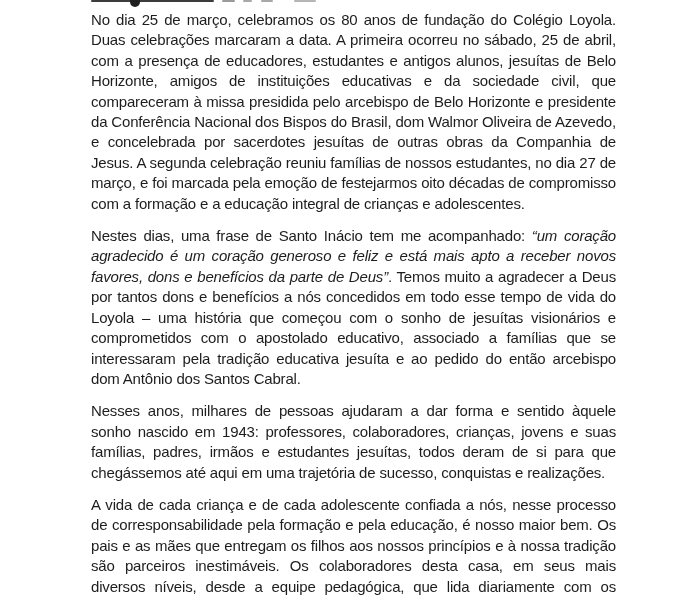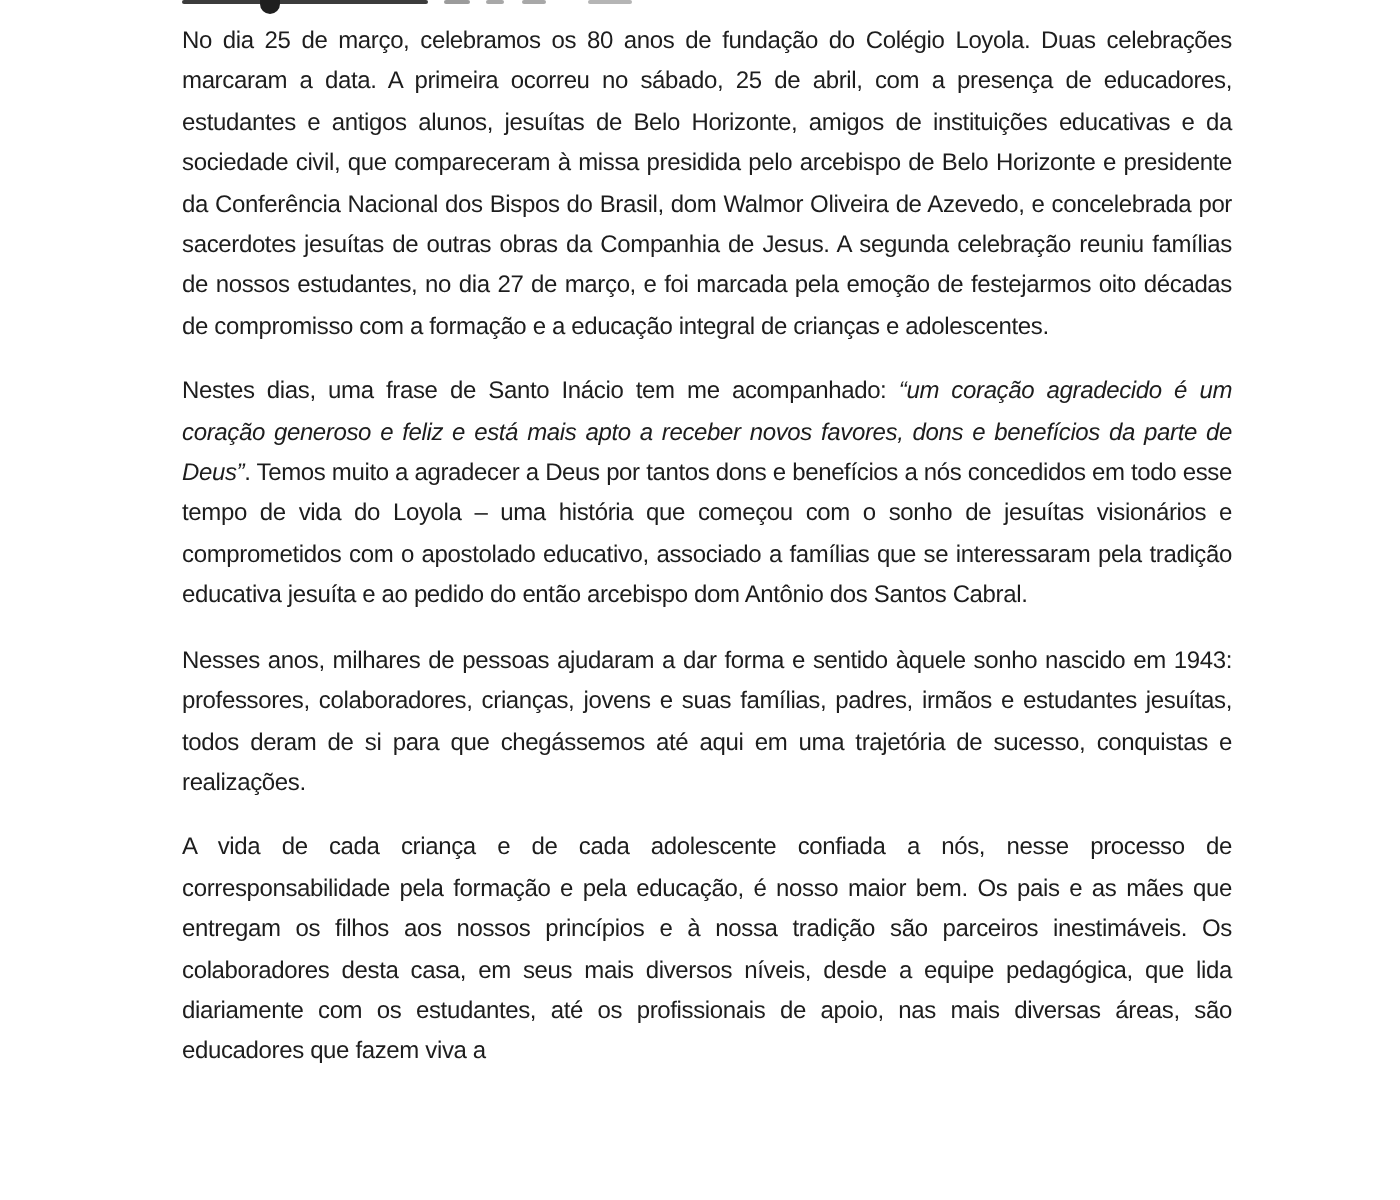--- a/index.html
+++ b/index.html
@@ -28,21 +28,21 @@
   .frag-d4    { left: 294px; top: 0; width: 22px;  height: 2px;  background: #b5b5b5; border-radius: 1px; }
 
   .content {
     position: absolute;
     left: 91px;
     top: 10px;
     width: 525px;
   }
   p.para {
     margin: 0 0 12px 0;
-    font-size: 12px;
+    font-size: 15px;
     line-height: 20.4px;
     letter-spacing: -0.18px;
     color: #1d1d1d;
     text-align: justify;
   }
   p.para:last-child { margin-bottom: 0; }
   .italic { font-style: italic; }
 </style>
 </head>
 <body>

